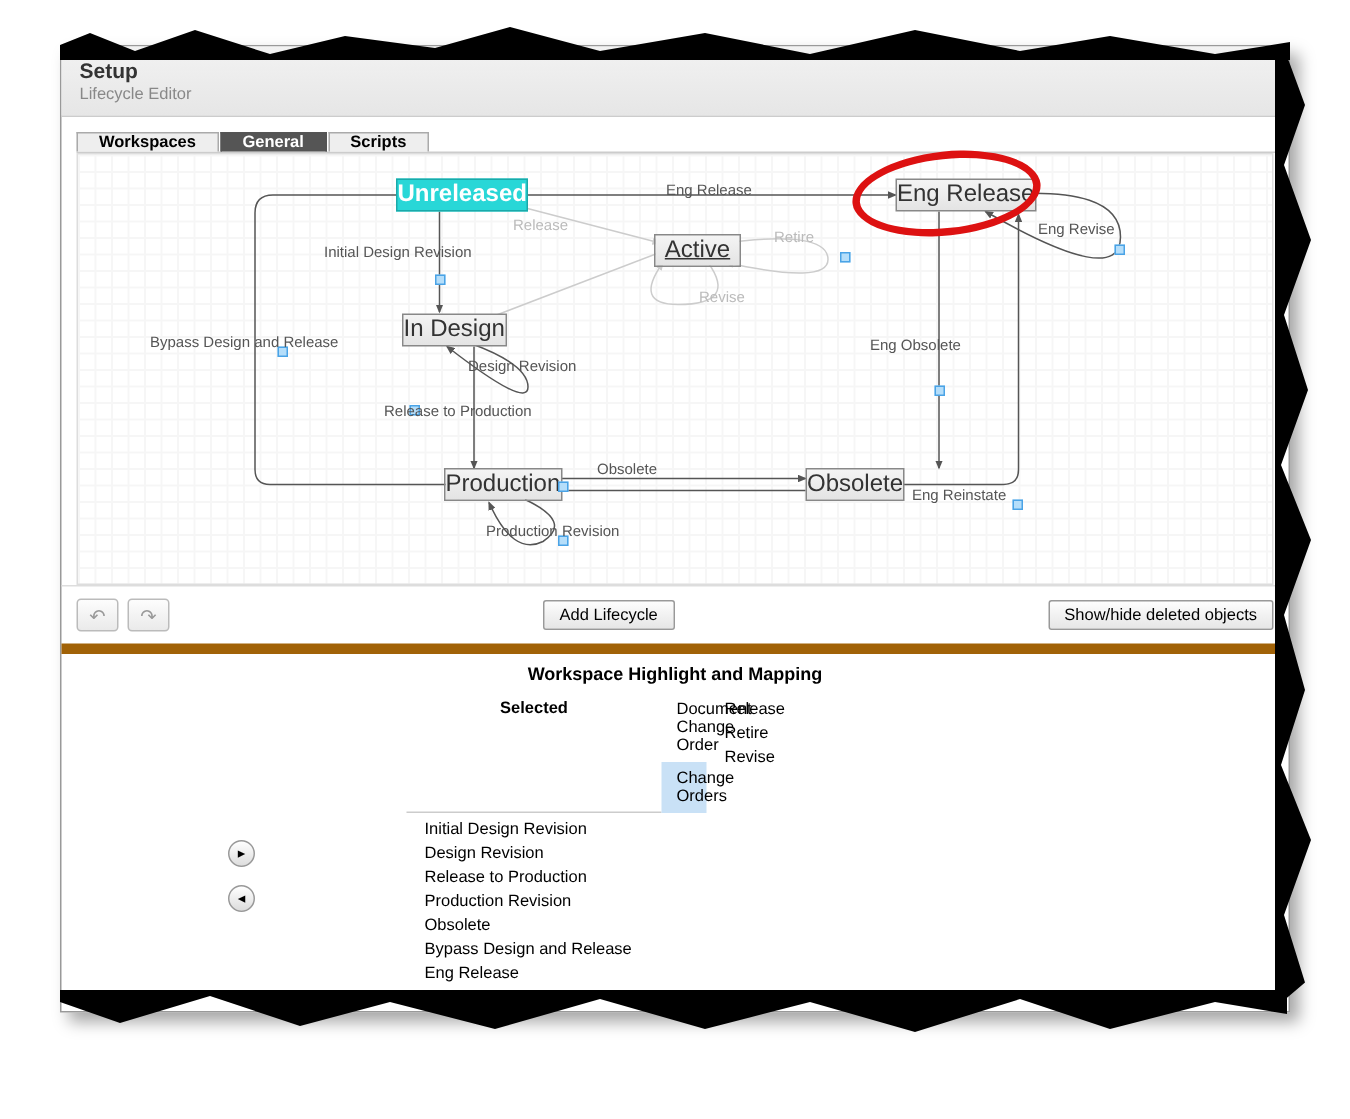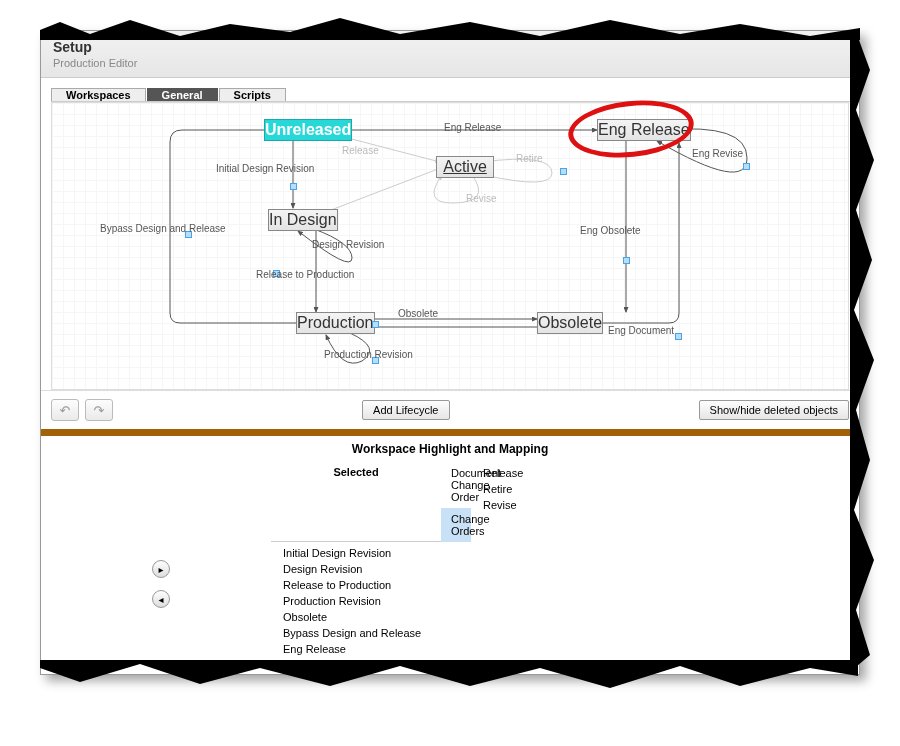--- a/index.html
+++ b/index.html
@@ -46,21 +46,21 @@
   .move-btn { width:18px; height:18px; border:1px solid #999; border-radius:50%;
     background:linear-gradient(#fff,#ddd); font-size:10px; display:flex; align-items:center; justify-content:center;
     cursor:pointer; }
 </style>
 </head>
 <body>
 
 <div class="torn-frame">
   <div class="header">
     <div class="header-title">Setup</div>
-    <div class="header-sub">Production Editor</div>
+    <div class="header-sub">Lifecycle Editor</div>
   </div>
 
   <div class="tabs">
     <div class="tab">Workspaces</div>
     <div class="tab active">General</div>
     <div class="tab">Scripts</div>
   </div>
 
   <div class="canvas">
     <svg class="edges" width="798" height="288">
@@ -138,21 +138,21 @@
     <div class="tlabel faint" style="left:290px; top:42px;">Release</div>
     <div class="tlabel" style="left:164px; top:60px;">Initial Design Revision</div>
     <div class="tlabel faint" style="left:464px; top:50px;">Retire</div>
     <div class="tlabel faint" style="left:414px; top:90px;">Revise</div>
     <div class="tlabel" style="left:260px; top:136px;">Design Revision</div>
     <div class="tlabel" style="left:48px; top:120px;">Bypass Design and Release</div>
     <div class="tlabel" style="left:204px; top:166px;">Release to Production</div>
     <div class="tlabel" style="left:528px; top:122px;">Eng Obsolete</div>
     <div class="tlabel" style="left:640px; top:45px;">Eng Revise</div>
     <div class="tlabel" style="left:346px; top:205px;">Obsolete</div>
-    <div class="tlabel" style="left:556px; top:222px;">Eng Document</div>
+    <div class="tlabel" style="left:556px; top:222px;">Eng Reinstate</div>
     <div class="tlabel" style="left:272px; top:246px;">Production Revision</div>
   </div>
 
   <div class="toolbar">
     <button class="tb-btn">
         <span>↶</span>
       </button>
     <button class="tb-btn">
         <span>↷</span>
       </button>

